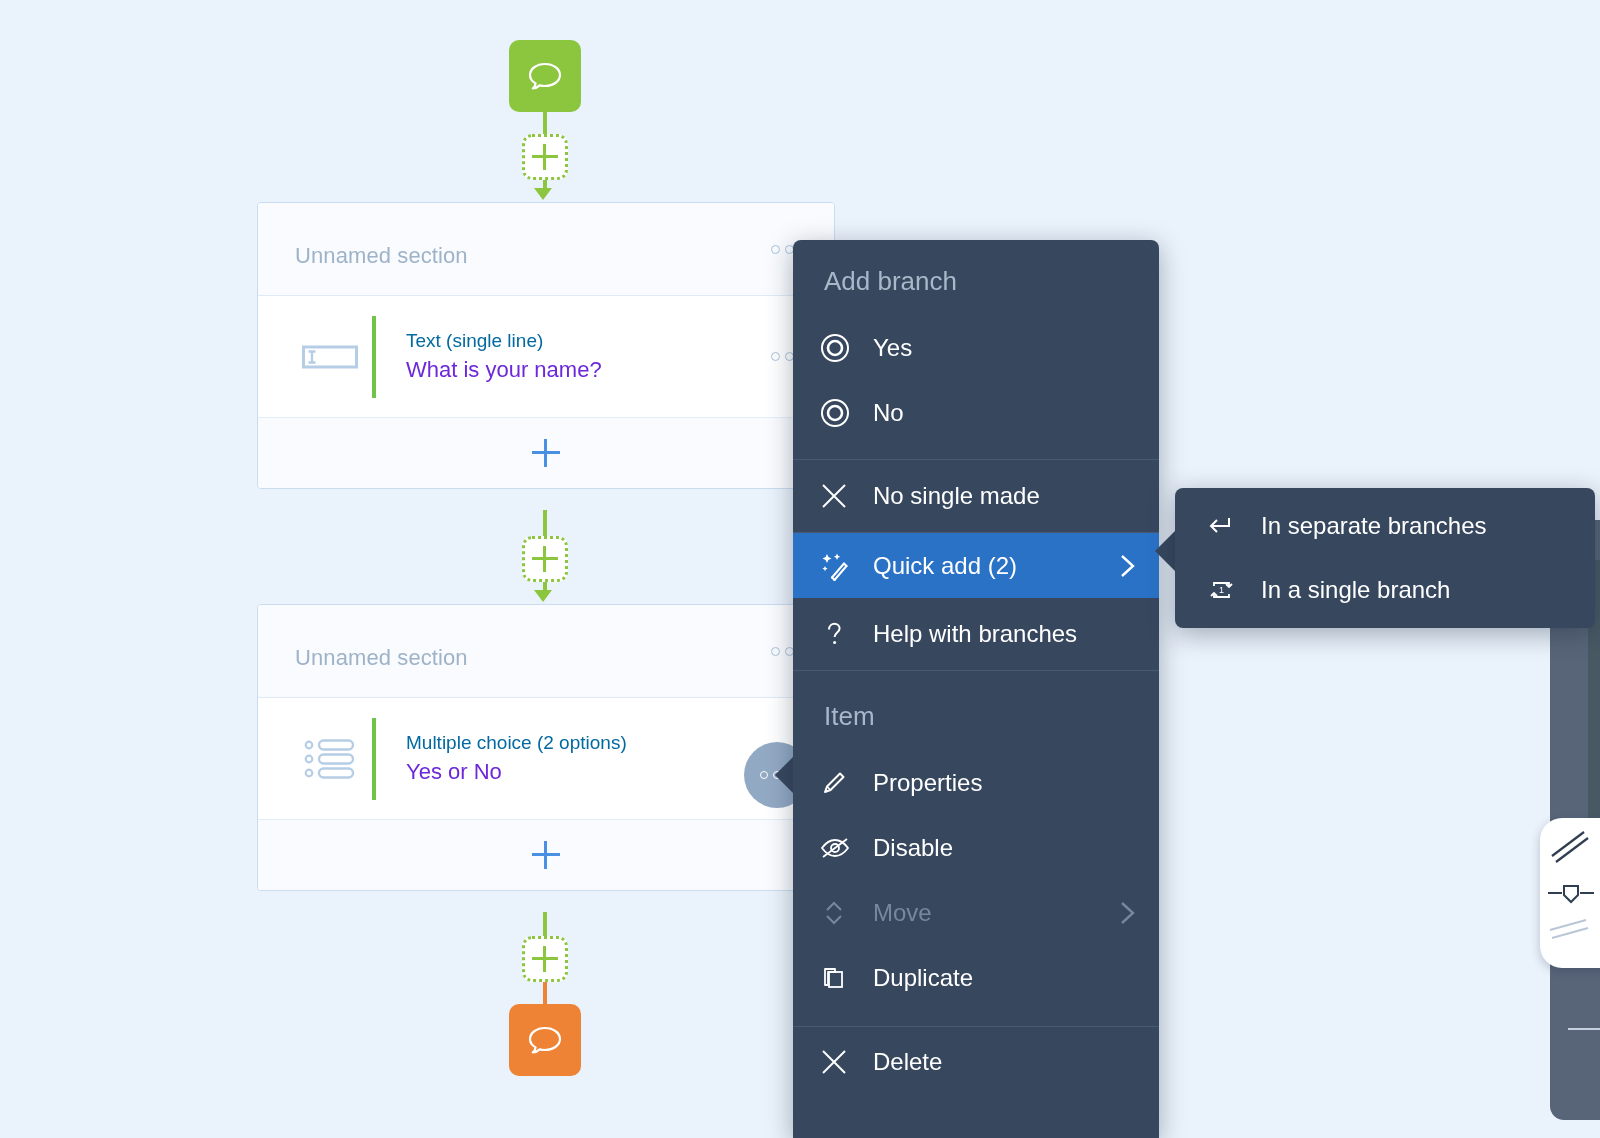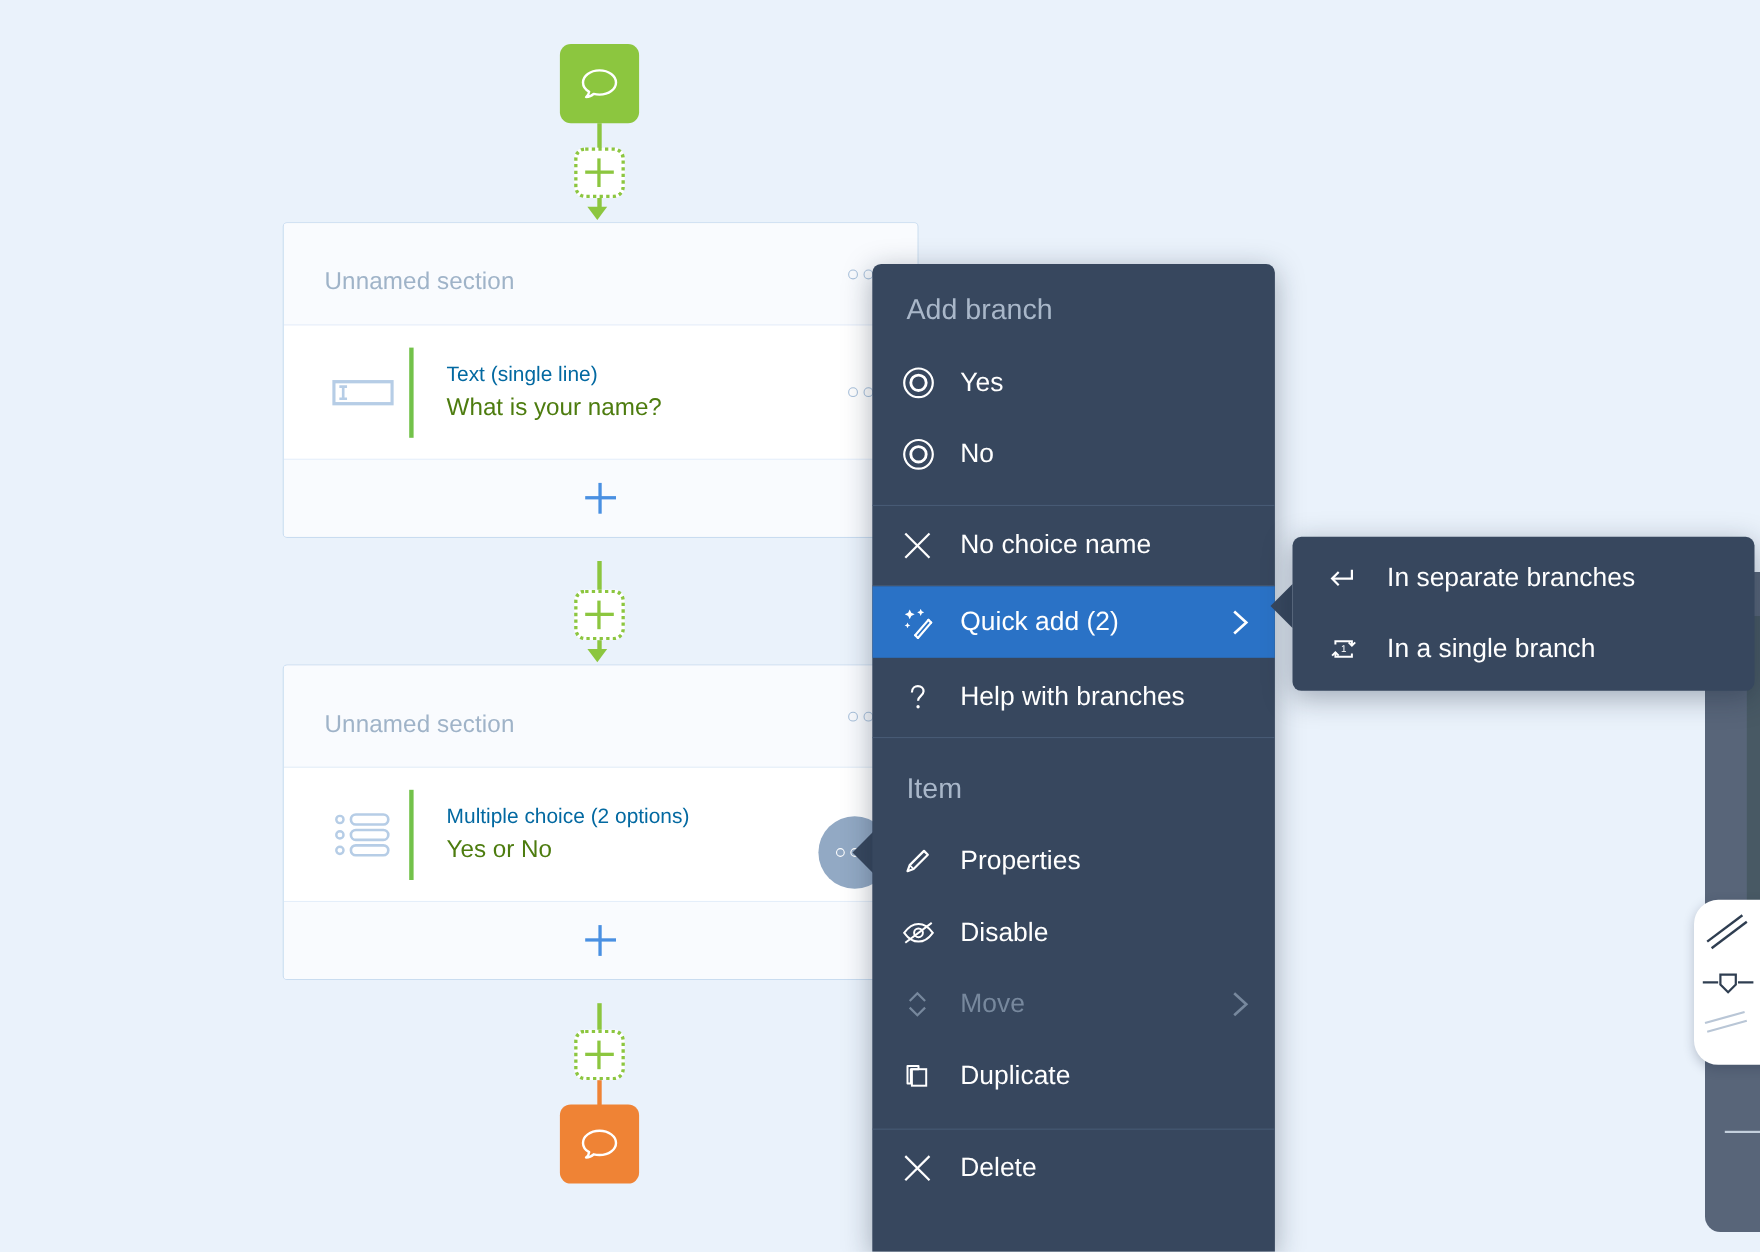--- a/index.html
+++ b/index.html
@@ -136,21 +136,21 @@
     margin-right: 30px;
   }
   .q-text { flex: 1; }
   .q-type {
     font-size: 19px;
     color: #0369a1;
     margin-bottom: 5px;
   }
   .q-label {
     font-size: 22px;
-    color: #4d7c0f;
+    color: #6d28d9;
   }
 
   
   .add-row {
     height: 70px;
     background: #f9fbfe;
     display: flex;
     align-items: center;
     justify-content: center;
   }
@@ -475,21 +475,21 @@
     </div>
 
     <div class="ctx-group">
       <div class="ctx-item" style="height:72px;">
         <span class="ctx-ico">
           <svg width="30" height="30" viewBox="0 0 30 30">
             <line x1="4" y1="4" x2="26" y2="26" stroke="#ffffff" stroke-width="2"></line>
             <line x1="26" y1="4" x2="4" y2="26" stroke="#ffffff" stroke-width="2"></line>
           </svg>
         </span>
-        <span class="ctx-label">No choice name</span>
+        <span class="ctx-label">No single made</span>
       </div>
     </div>
 
     <div class="ctx-group">
       <div class="ctx-item highlight" style="height:65px;">
         <span class="ctx-ico">
           <svg width="30" height="30" viewBox="0 0 30 30">
             <g fill="#ffffff">
               <path d="M8 3 l1.4 3.1 L12.5 7.5 L9.4 8.9 L8 12 L6.6 8.9 L3.5 7.5 L6.6 6.1 Z"></path>
               <path d="M18 2.5 l1 2.2 L21.2 5.7 L19 6.7 L18 8.9 L17 6.7 L14.8 5.7 L17 4.7 Z"></path>

